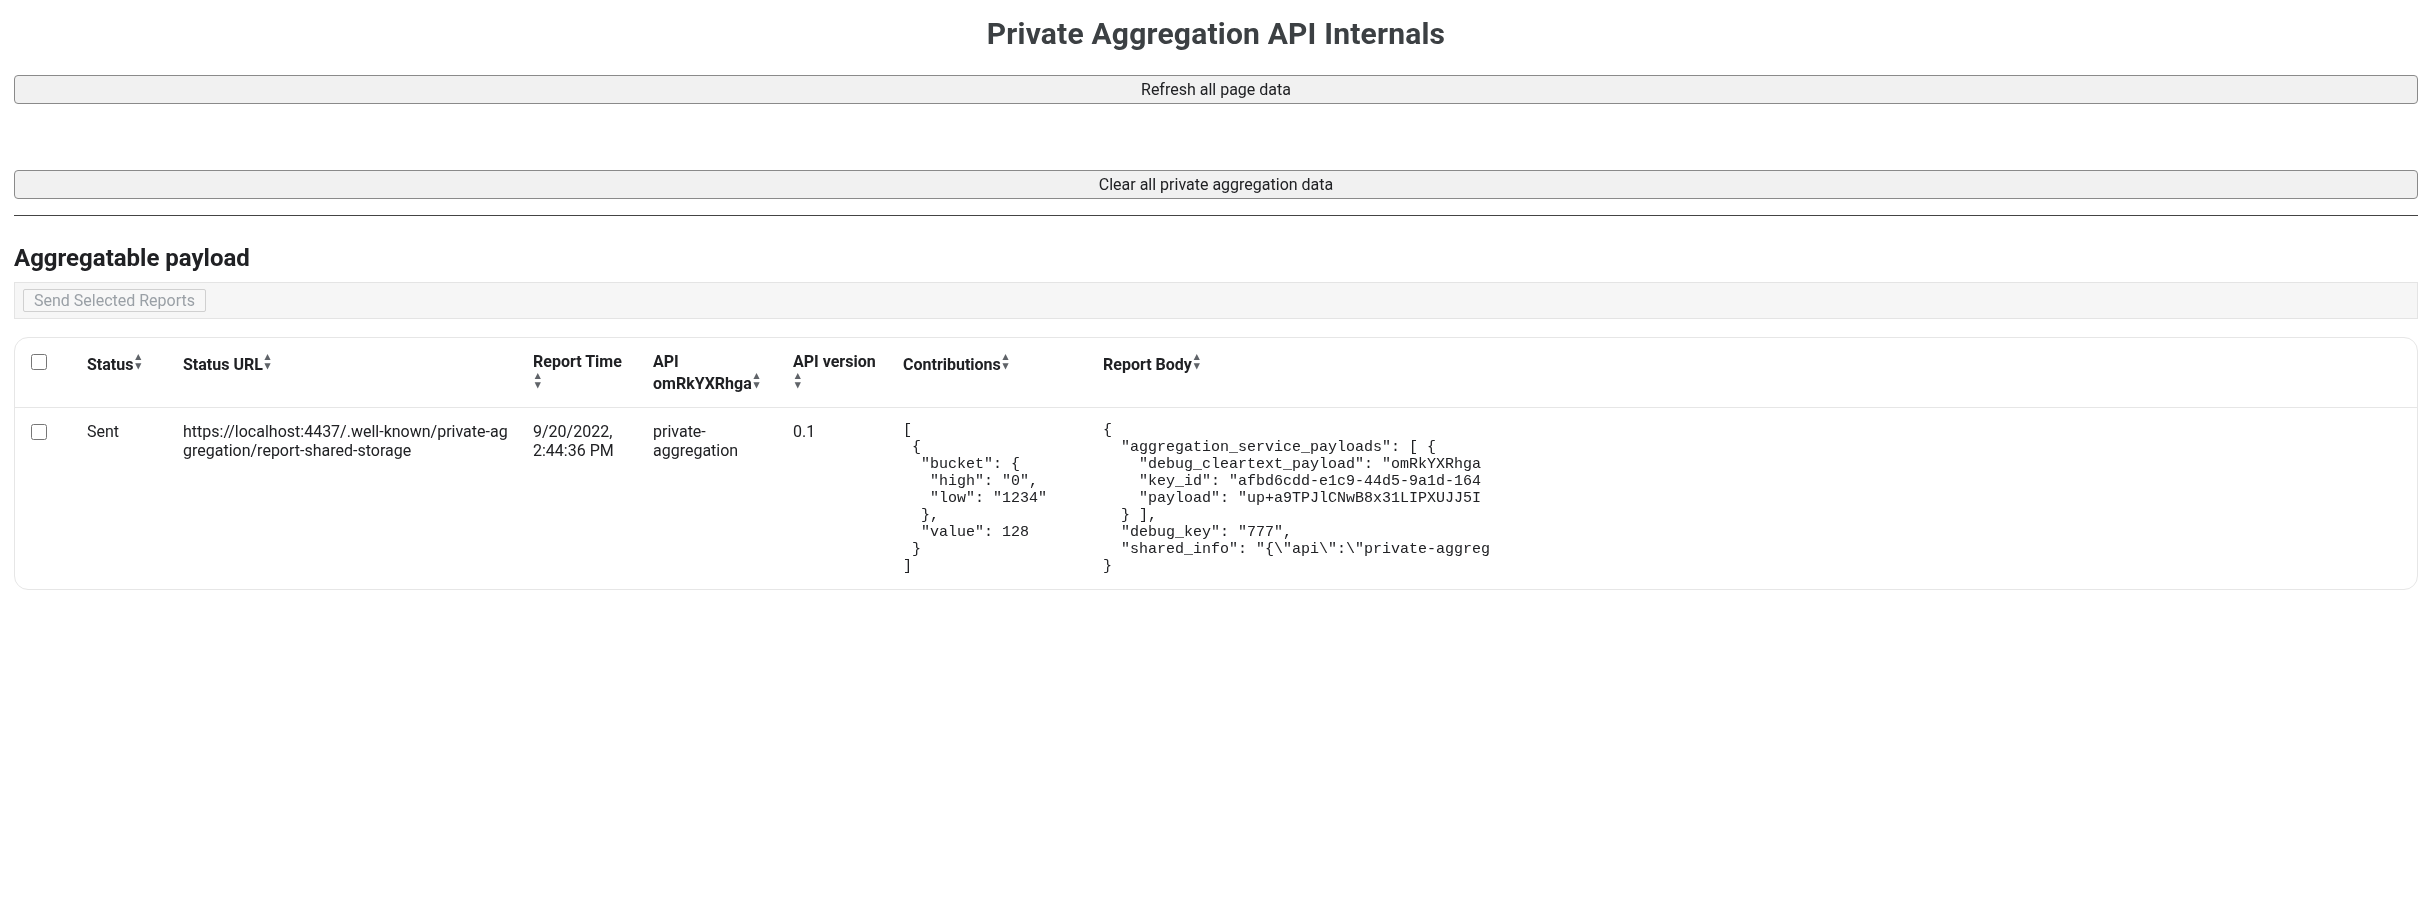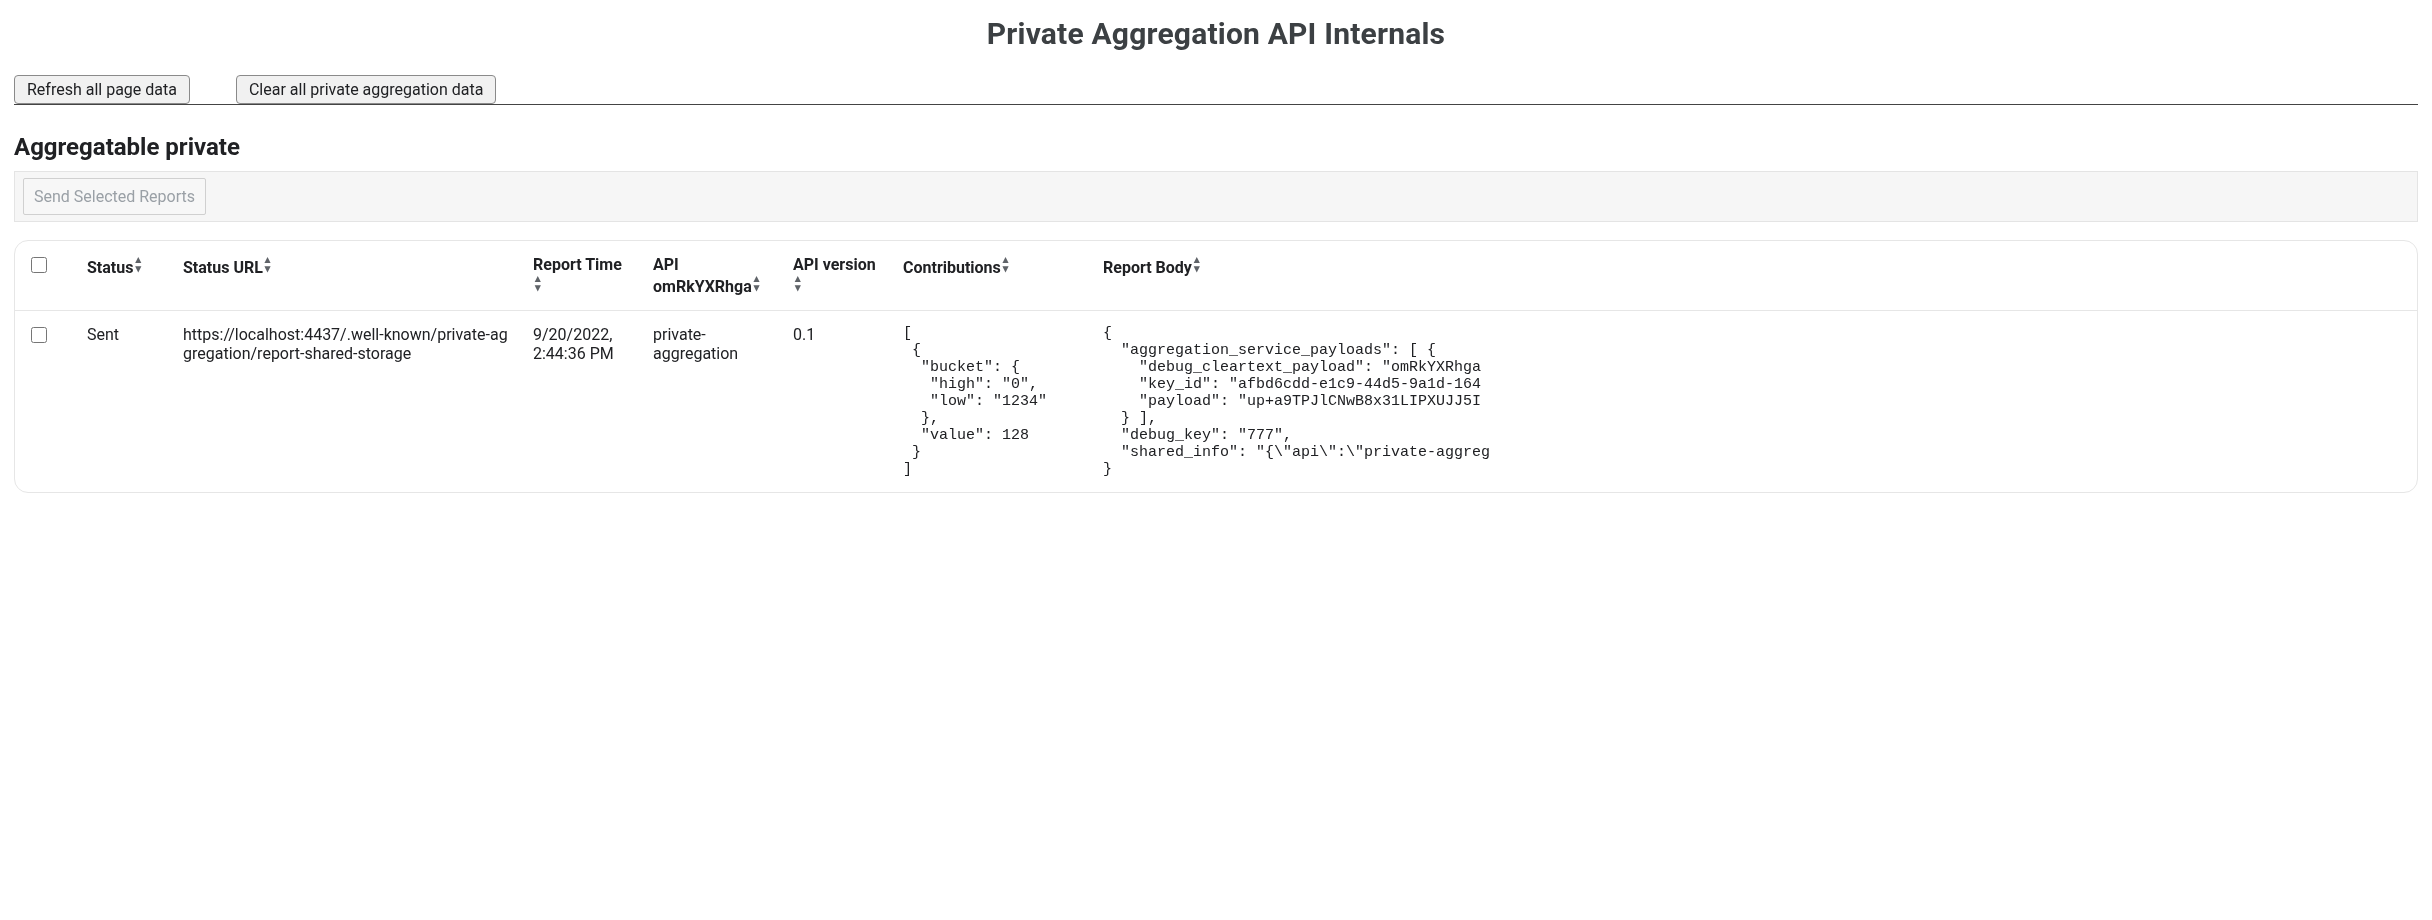--- a/index.html
+++ b/index.html
@@ -15,22 +15,23 @@
   h1.page-title {
     font-size: 30px;
     font-weight: 700;
     color: #3c4043;
     margin: 6px 0 24px 0;
     letter-spacing: 0.2px;
     text-align: center;
   }
   .toolbar {
     display: flex;
-    gap: 46px;
-    margin-bottom: 0;
+    gap: 66px;
+    margin-bottom: 16px;
+    flex-direction: column;
   }
   button.std-btn {
     font: inherit;
     font-size: 16px;
     padding: 4px 12px;
     background: #f1f1f1;
     border: 1px solid #8a8a8a;
     border-radius: 4px;
     color: #202124;
     cursor: pointer;
@@ -48,21 +49,21 @@
   }
   .section-toolbar {
     background: #f6f6f6;
     border: 1px solid #e4e4e4;
     padding: 6px 8px;
     margin-bottom: 18px;
   }
   button.disabled-btn {
     font: inherit;
     font-size: 16px;
-    padding: 8px 10px;
+    padding: 1px 10px;
     background: #f7f7f7;
     border: 1px solid #d0d0d0;
     border-radius: 2px;
     color: #9aa0a6;
     cursor: default;
   }
 
   .table-wrap {
     border: 1px solid #e6e6e6;
     border-radius: 14px;
@@ -135,21 +136,21 @@
 <div class="page">
   <h1 class="page-title">Private Aggregation API Internals</h1>
 
   <div class="toolbar">
     <button class="std-btn">Refresh all page data</button>
     <button class="std-btn">Clear all private aggregation data</button>
   </div>
 
   <hr class="sep">
 
-  <h2 class="section-title">Aggregatable private</h2>
+  <h2 class="section-title">Aggregatable payload</h2>
 
   <div class="section-toolbar">
     <button class="disabled-btn" disabled="">Send Selected Reports</button>
   </div>
 
   <div class="table-wrap">
     <table class="reports">
       <colgroup>
         <col class="c-chk">
           <col class="c-status">

